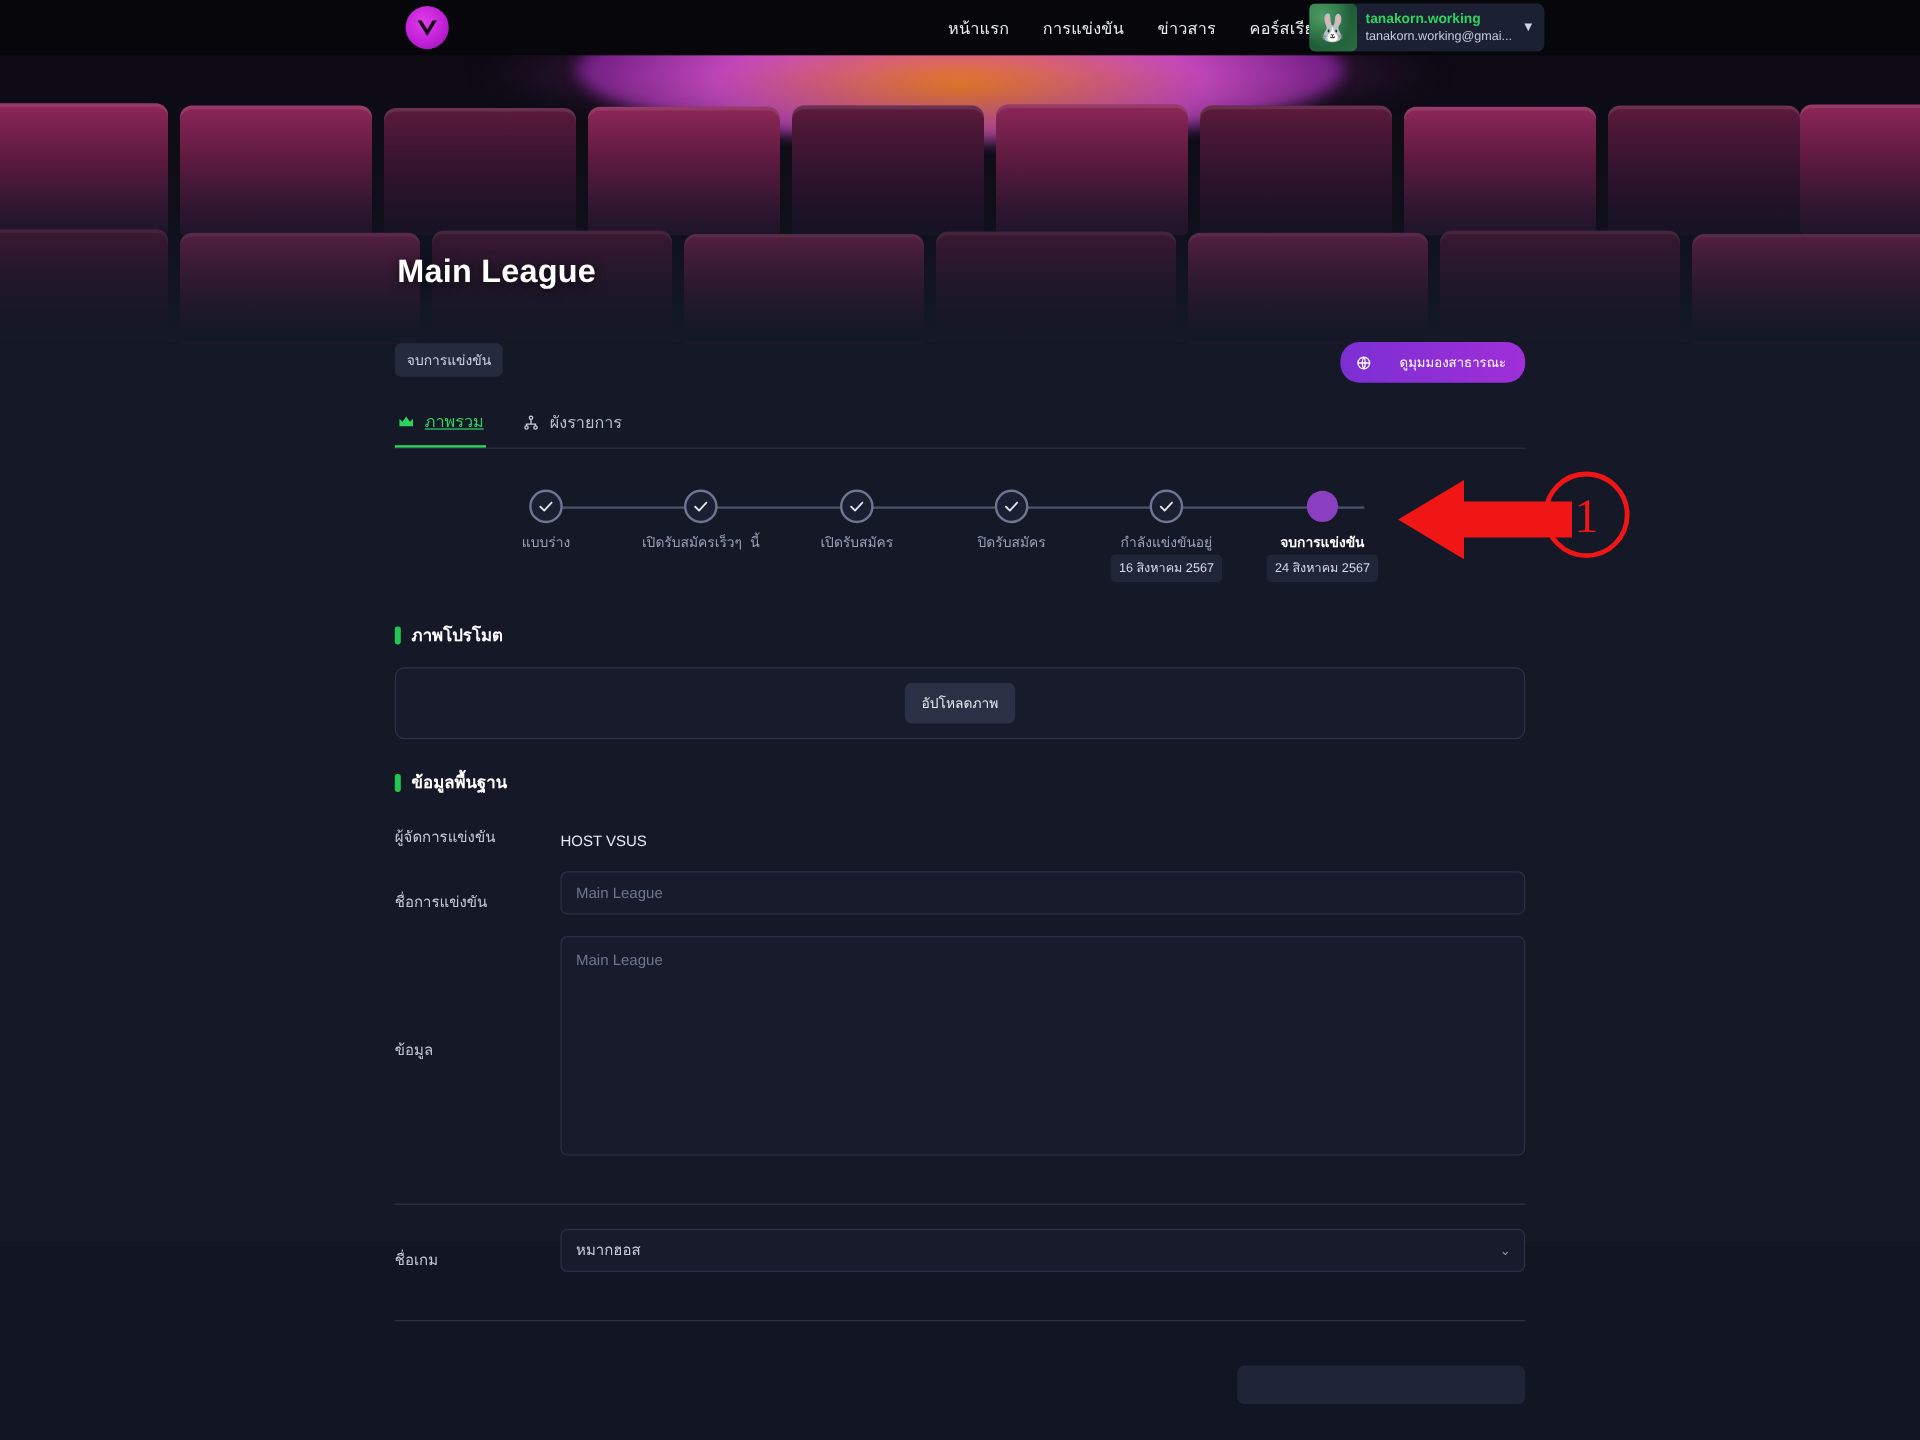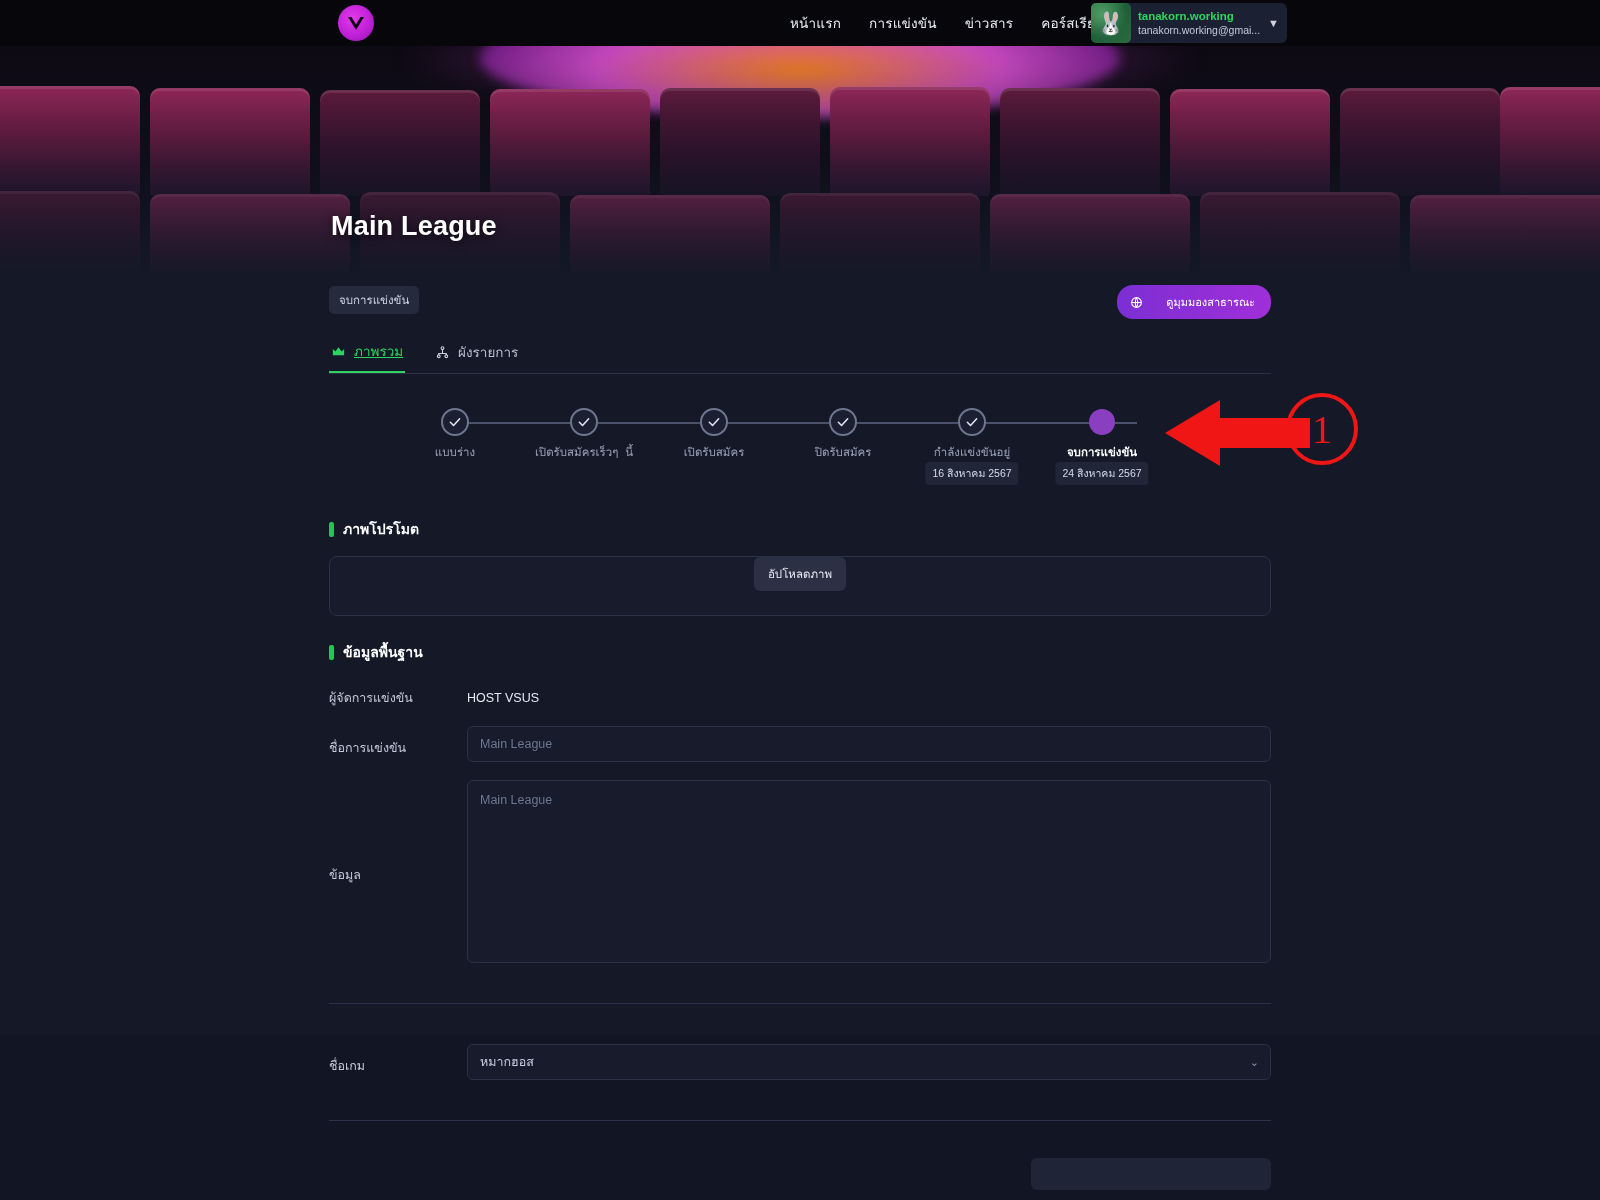--- a/index.html
+++ b/index.html
@@ -147,30 +147,30 @@
   .step-date {
     position: absolute; top: 54px; left: 0; transform: translateX(-50%);
     font-size: 10.5px; color: #d6dbe8; background: #202638;
     padding: 3px 7px; border-radius: 4px; white-space: nowrap;
   }
 
   
   .upload-box {
     margin-top: 16px; height: 60px; width: 942px;
     border: 1px solid #2b3147; border-radius: 8px; background: #171b2c;
-    display: flex; align-items: flex-start; justify-content: center;
+    display: flex; align-items: center; justify-content: center;
   }
   .upload-btn {
     background: #2b3044; color: #e6eaf3; border: none; border-radius: 6px;
     font-size: 11.5px; padding: 8px 14px; cursor: pointer;
   }
 
   
   .form { margin-top: 14px; }
-  .row { display: flex; align-items: center; margin-top: 18px; }
+  .row { display: flex; align-items: flex-end; margin-top: 18px; }
   .row .lbl {
     width: 138px; flex: 0 0 138px; padding-top: 7px;
     font-size: 12.5px; color: #c3c9d8;
   }
   .row .val { font-size: 12.5px; color: #e6eaf3; padding-top: 7px; }
   .field {
     flex: 1; background: #171b2c; border: 1px solid #2b3147; border-radius: 6px;
     color: #6f7790; font-size: 12.5px; padding: 10px 12px; outline: none;
     font-family: "Liberation Sans", sans-serif;
   }
@@ -381,21 +381,21 @@
           <input class="field" type="text" placeholder="Main League" style="">
         </div>
 
         <div class="row" style="align-items:center; min-height:183px;">
           <div class="lbl">ข้อมูล</div>
           <textarea class="field" placeholder="Main League" style=""></textarea>
         </div>
 
         <div class="divider"></div>
 
-        <div class="row" style="margin-top:40px;">
+        <div class="row" style="margin-top:20px;">
           <div class="lbl">ชื่อเกม</div>
           <div class="select-wrap">
             <select class="field">
               <option>หมากฮอส</option>
             </select>
             <span class="chev-sel">⌄</span>
           </div>
         </div>
 
         <div class="divider" style="margin-top:40px;"></div>

